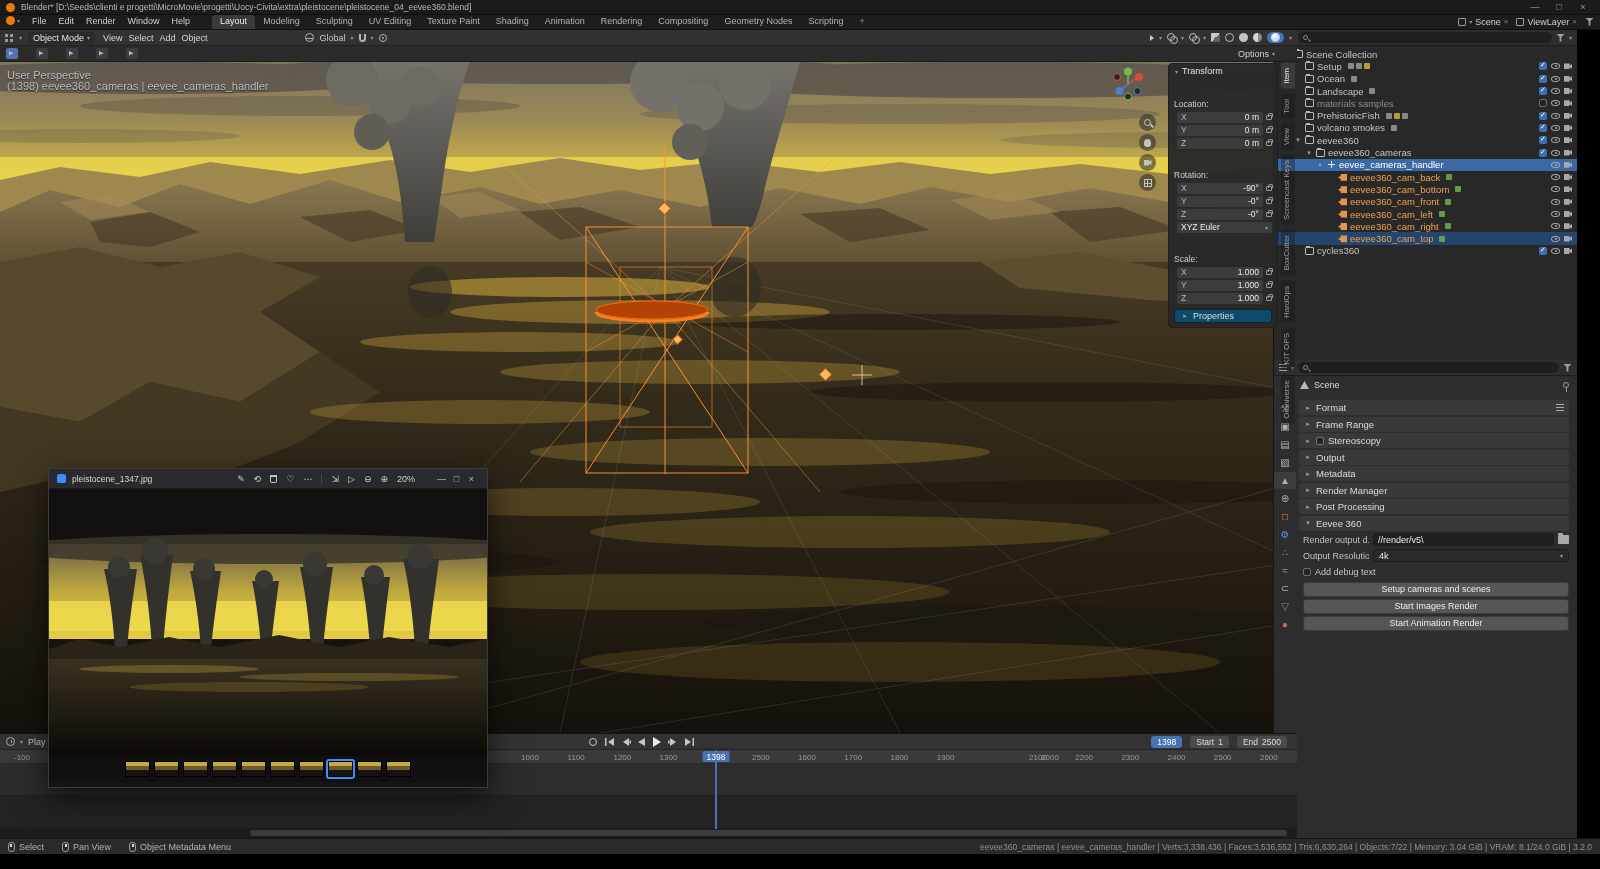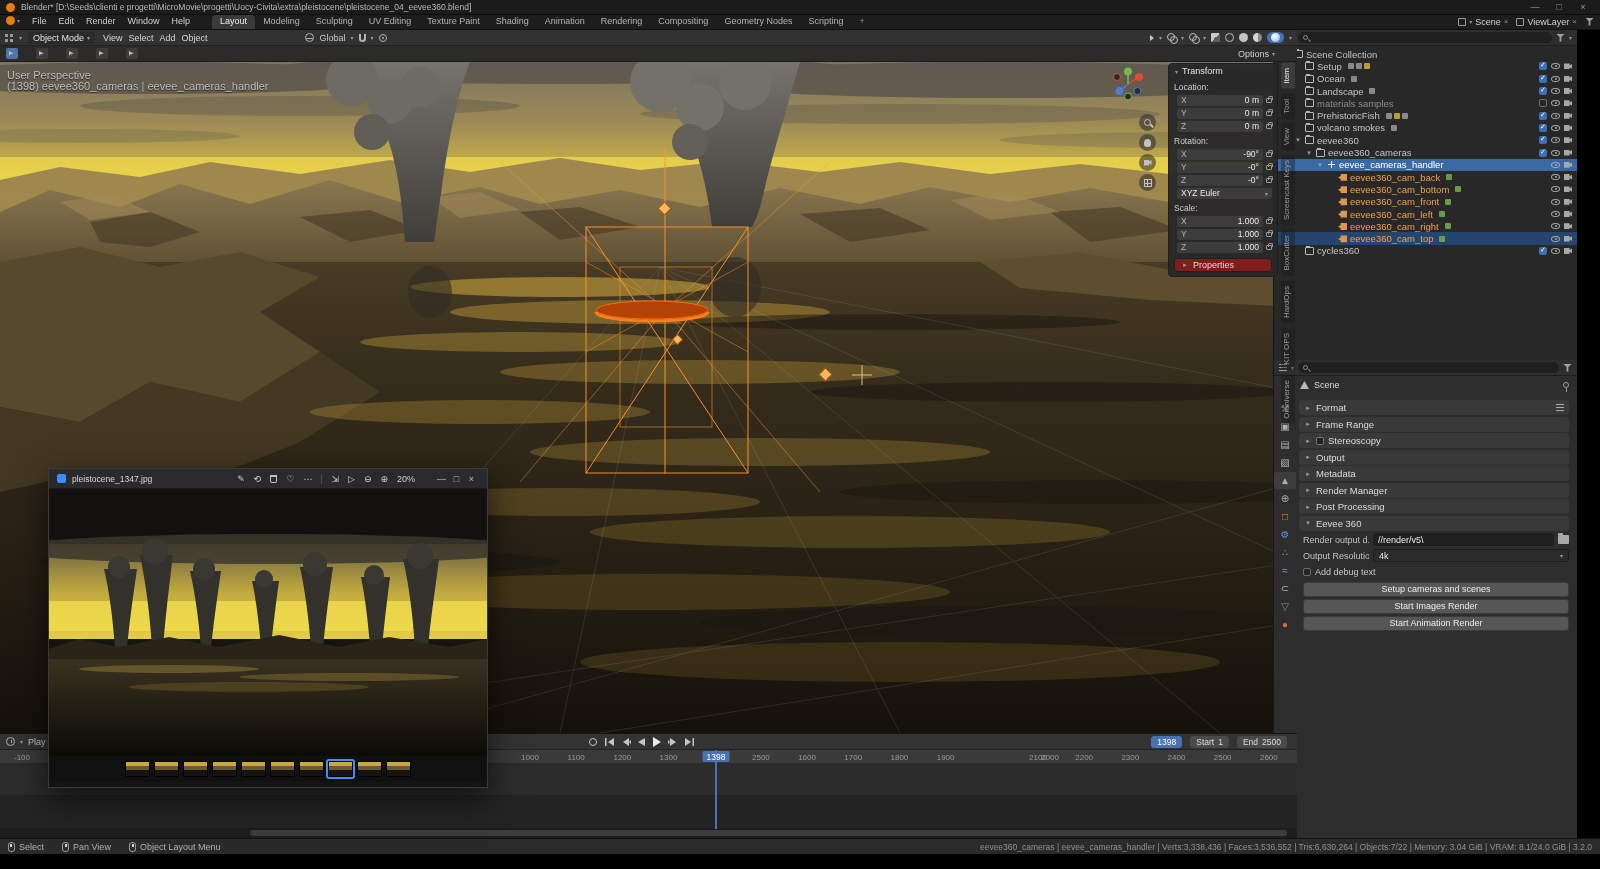--- a/index.html
+++ b/index.html
@@ -76,31 +76,31 @@
 .i-hand{width:7px;height:8px;background:#c2c2c2;border-radius:50% 50% 40% 40%}
 .i-camS{width:8px;height:6px;background:#c2c2c2;clip-path:polygon(0 0,70% 0,70% 35%,100% 10%,100% 90%,70% 65%,70% 100%,0 100%)}
 .i-grid9{width:8px;height:8px;background:
  repeating-linear-gradient(90deg,#c2c2c2 0 1px,transparent 1px 3.5px),
  repeating-linear-gradient(0deg,#c2c2c2 0 1px,transparent 1px 3.5px)}
 
 
 .npanel{position:absolute;width:110px;background:rgba(40,40,40,.96);border-radius:4px;z-index:7;padding-bottom:4px;border:1px solid #1f1f1f}
 .np-title{display:flex;align-items:center;height:14px;padding:0 6px;gap:4px;color:#e6e6e6;font-size:9px}
 .t-row{display:flex;align-items:center;height:12px;margin:0 5px 1px 5px;gap:3px}
-.t-row.sect{margin-top:3px}
+.t-row.sect{margin-top:20px}
 .t-label{font-size:8.5px;color:#cfcfcf}
 .t-field{flex:1;display:flex;align-items:center;background:#3c3c3c;border-radius:2px;height:11px;padding:0 4px;font-size:8.5px}
 .t-axis{color:#b5b5b5;margin-right:auto}
 .t-value{color:#ececec}
 .t-caret{display:none;color:#9a9a9a;font-size:6px;margin-left:auto}
 .t-lock{width:6px;height:5px;border:1px solid #9a9a9a;border-radius:1px;position:relative;flex:none}
 .t-lock::before{content:"";position:absolute;left:1px;top:-3px;width:3px;height:3px;border:1px solid #9a9a9a;border-bottom:none;border-radius:2px 2px 0 0}
 .t-row.drop .t-caret{display:inline}
 .t-row.drop .t-value{margin-right:auto}
-.np-props{height:14px;background:#7f1d1d;border-radius:3px;margin:5px 0 0;display:flex;align-items:center;padding:0 6px;gap:4px;color:#dcdcdc;border:1px solid #1f1f1f}
+.np-props{height:14px;background:#0c4a6e;border-radius:3px;margin:5px 0 0;display:flex;align-items:center;padding:0 6px;gap:4px;color:#dcdcdc;border:1px solid #1f1f1f}
 
 
 .side-tabs{position:absolute;display:flex;flex-direction:column;gap:5px;z-index:6;align-items:flex-end}
 .stab{writing-mode:vertical-rl;transform:rotate(180deg);font-size:8px;color:#9c9c9c;background:rgba(20,20,20,.35);padding:5px 1px;border-radius:0 3px 3px 0;width:14px;text-align:center}
 .stab.active{background:#3b3b3b;color:#ededed}
 
 
 .rightpanel{background:#2d2d2d;border-left:1px solid #161616}
 .ol-head,.pp-head{height:16px;background:#2e2e2e;display:flex;align-items:center;gap:4px;padding:0 5px;border-bottom:1px solid #1e1e1e}
 .searchbox{flex:1;display:flex;align-items:center;gap:3px;background:#1f1f1f;border-radius:7px;height:11px;padding:0 5px}
@@ -1185,17 +1185,17 @@
   <span class="hint" data-icon="mouse-left">
         <span class="hint-ico"></span>
         <span class="hint-label">Select</span>
       </span>
       <span class="hint" data-icon="mouse-middle">
         <span class="hint-ico"></span>
         <span class="hint-label">Pan View</span>
       </span>
       <span class="hint" data-icon="mouse-right">
         <span class="hint-ico"></span>
-        <span class="hint-label">Object Layout Menu</span>
+        <span class="hint-label">Object Metadata Menu</span>
       </span>
     </span>
   <span class="sb-info">eevee360_cameras | eevee_cameras_handler | Verts:3,338,436 | Faces:3,536,552 | Tris:6,630,264 | Objects:7/22 | Memory: 3.04 GiB | VRAM: 8.1/24.0 GiB | 3.2.0</span>
 </div>
 
 </body></html>

